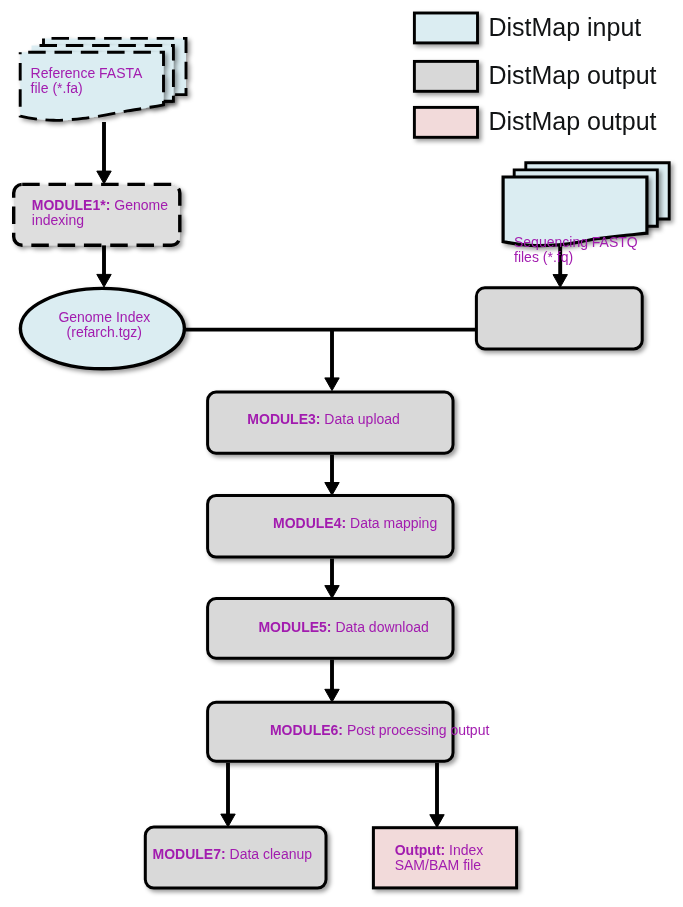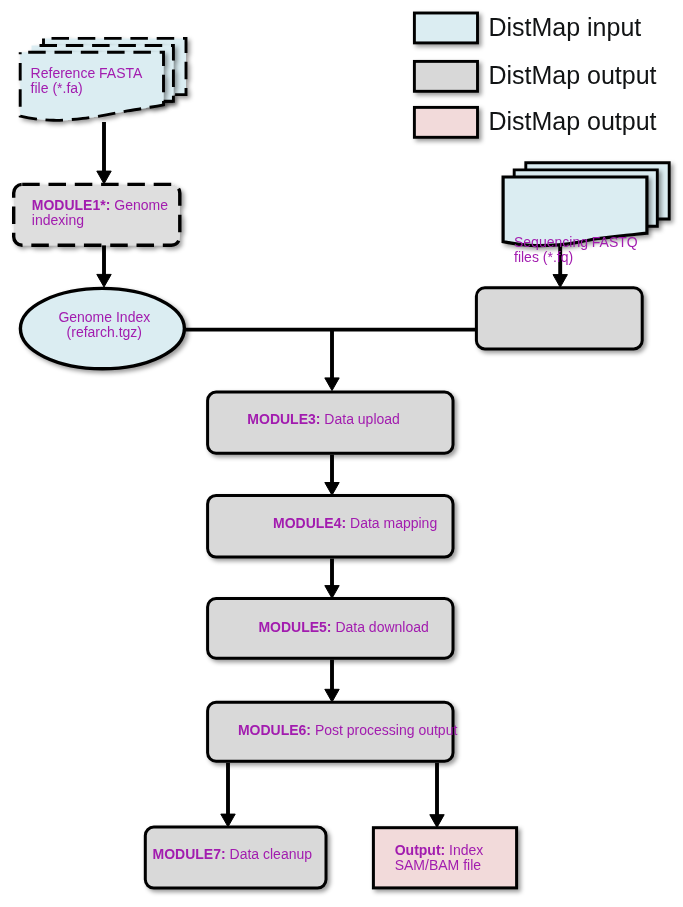--- a/index.html
+++ b/index.html
@@ -138,21 +138,21 @@
 
   <div class="lbl nodetext ctr" style="left:207.6px;top:411.7px;width:232px;">
     <div><b>MODULE3:</b><span> Data upload</span></div>
   </div>
   <div class="lbl nodetext ctr" style="left:207.6px;top:515.7px;width:295px;">
     <div><b>MODULE4:</b><span> Data mapping</span></div>
   </div>
   <div class="lbl nodetext ctr" style="left:207.6px;top:619.7px;width:272px;">
     <div><b>MODULE5:</b><span> Data download</span></div>
   </div>
-  <div class="lbl nodetext ctr" style="left:207.6px;top:723.3px;width:280px;">
+  <div class="lbl nodetext ctr" style="left:207.6px;top:723.3px;width:280px;padding-left:32px;">
     <div><b>MODULE6:</b><span> Post processing output</span></div>
   </div>
   <div class="lbl nodetext ctr" style="left:145.8px;top:846.6px;width:173px;">
     <div><b>MODULE7:</b><span> Data cleanup</span></div>
   </div>
 
   <div class="lbl nodetext" style="left:394.7px;top:843.2px;">
     <div><b>Output:</b><span> Index</span></div>
     <div>SAM/BAM file</div>
   </div>

